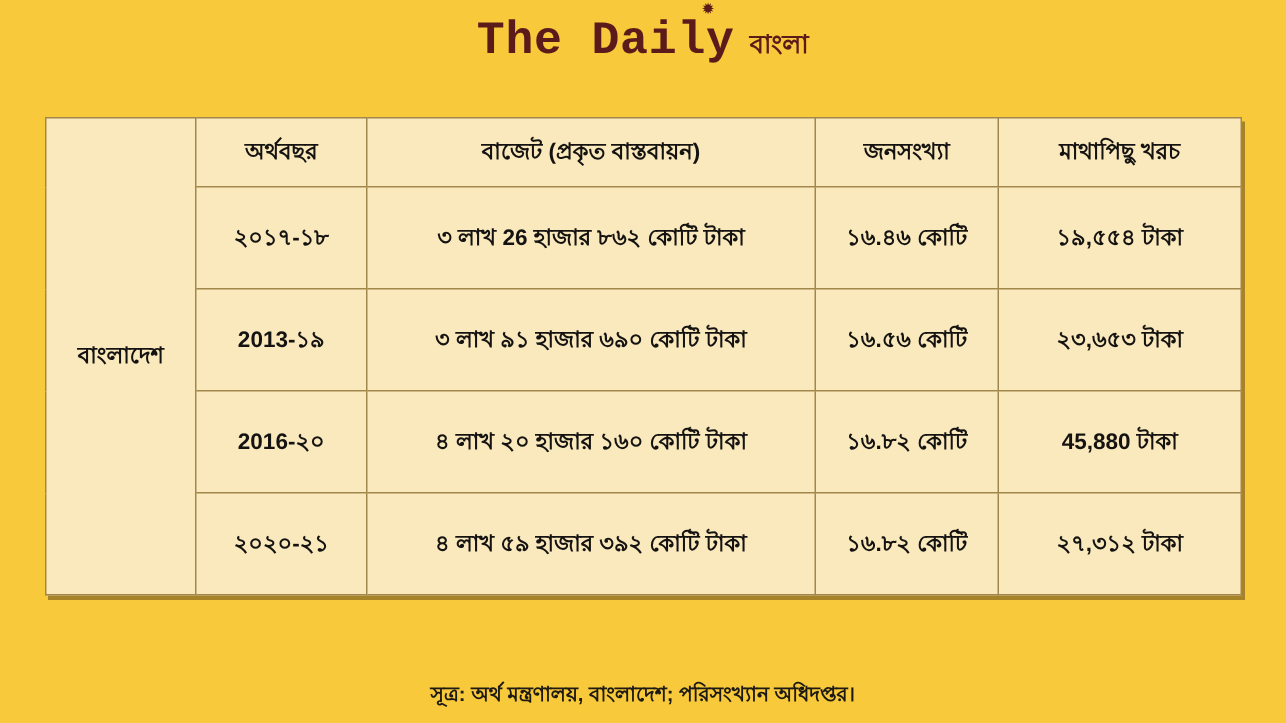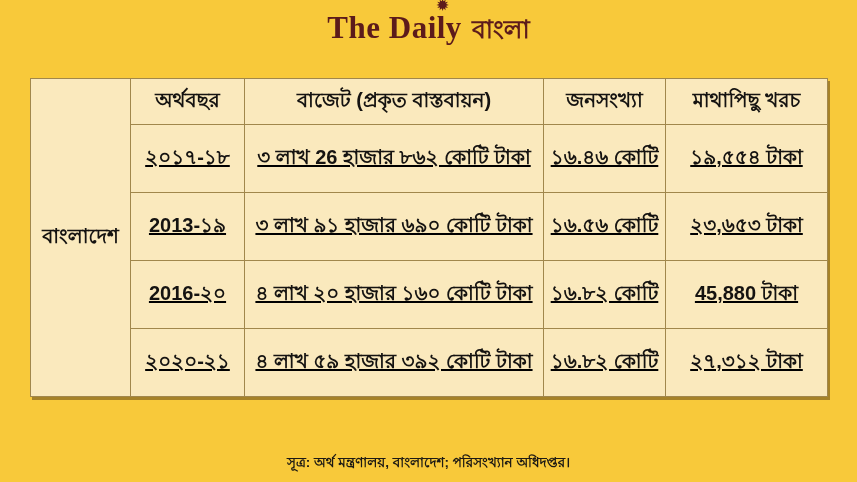--- a/index.html
+++ b/index.html
@@ -15,37 +15,37 @@
   .masthead {
     position: absolute;
     top: 10px; left: 0; right: 0;
     display: flex;
     justify-content: center;
     align-items: baseline;
     gap: 10px;
     color: #5c1b1b;
   }
   .logo-en {
-    font-family: Liberation Serif, serif;
+    font-family: Liberation Mono, monospace;
     font-weight: bold;
     font-size: 31px;
     letter-spacing: 0.5px;
   }
   .logo-word { display: inline-block; }
   .daily-wrap { position: relative; display: inline-block; }
   .sun-icon {
     position: absolute;
     top: -11px;
     right: 13px;
     font-size: 14px;
     color: #5c1b1b;
     line-height: 1;
   }
   .logo-bn {
-    font-size: 25px;
+    font-size: 17px;
     font-weight: bold;
     color: #5c1b1b;
   }
 
   
   .budget-table {
     position: absolute;
     left: 30px;
     top: 78px;
     width: 797px;
@@ -54,25 +54,25 @@
     background: #fae9bd;
     border: 1px solid #a1874c;
     box-shadow: 2px 3px 0 rgba(122, 92, 31, 0.65);
   }
   .budget-table td, .budget-table th {
     border: 1px solid #a1874c;
     text-align: center;
     vertical-align: middle;
     color: #151311;
     font-weight: bold;
-    font-size: 20px;
+    font-size: 15px;
     padding: 0 4px;
   }
   .budget-table tr.header-row { height: 46px; }
-  .budget-table tr.data-row { height: 68px; text-decoration: underline; }
+  .budget-table tr.data-row { height: 68px; }
   .region-cell { font-size: 17px; font-family: Liberation Mono, monospace; }
 
   
   .source-note {
     position: absolute;
     left: 0; right: 0;
     top: 452px;
     text-align: center;
     font-size: 13.5px;
     font-weight: bold;

